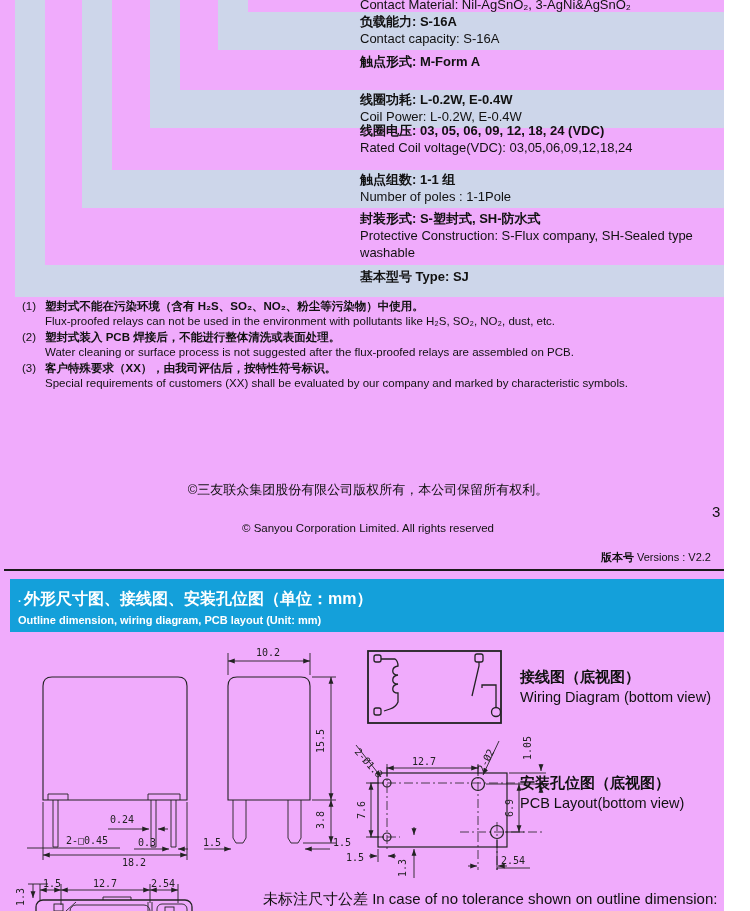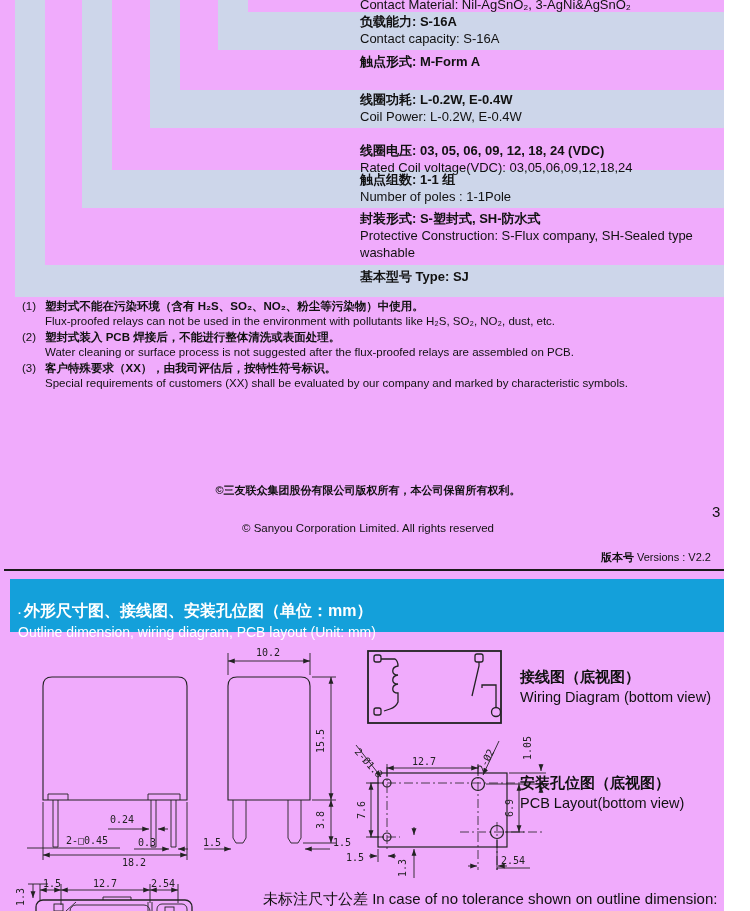--- a/index.html
+++ b/index.html
@@ -14,40 +14,40 @@
   #strip-coilpower{left:150px;height:128px}
   #strip-capacity{left:218px;height:50px}
   .rowband{position:absolute;background:#cdd6ea;}
   #band-type{left:15px;top:265px;width:719px;height:32px}
   #band-poles{left:82px;top:170px;width:652px;height:38px}
   #band-coilpower{left:150px;top:90px;width:584px;height:38px}
   #band-capacity{left:218px;top:12px;width:516px;height:38px}
   .specrow{position:absolute;left:360px;font-size:13px;line-height:17px;white-space:nowrap;}
   .specrow .cjk{font-weight:600;}
   #srow1{top:-4px}#srow2{top:13px}#srow3{top:53px}#srow4{top:91px}
-  #srow5{top:142px}#srow6{top:171px}#srow7{top:210px}#srow8{top:268px}
+  #srow5{top:122px}#srow6{top:171px}#srow7{top:210px}#srow8{top:268px}
   
   .notes{position:absolute;left:22px;top:299px;width:712px;font-size:11.5px;line-height:15.4px;}
   .note .l1{display:flex;}
   .note .nnum{width:23px;flex:0 0 23px;}
   .note .ncjk{font-weight:600;}
   .note .nen{padding-left:23px;}
   
   .copyright{position:absolute;left:0;top:481px;width:736px;text-align:center;}
-  .copyright .c1{font-size:11px;font-weight:700;line-height:18px;}
+  .copyright .c1{font-size:13px;font-weight:400;line-height:18px;}
   .copyright .c2{font-size:11.5px;line-height:18px;margin-top:20px;}
   .pagenum{position:absolute;left:712px;top:503px;font-size:15px;}
   .version{position:absolute;right:13px;top:550px;font-size:11px;}
   .version b{font-weight:700;}
   .rule{position:absolute;left:4px;top:569px;width:742px;height:2px;background:#1a1a1a;}
   
-  .secbar{position:absolute;left:10px;top:579px;width:740px;height:53px;background:#14a0da;color:#fff;padding:20px 0 0 8px;box-sizing:border-box;}
+  .secbar{position:absolute;left:10px;top:579px;width:740px;height:53px;background:#14a0da;color:#fff;padding:8px 0 0 8px;box-sizing:border-box;}
   .secbar .t1{font-size:16px;font-weight:700;line-height:23px;}
   .secbar .t1 .dot{font-size:11px;vertical-align:2px;margin-right:3px;}
-  .secbar .t2{font-size:14px;font-weight:400;line-height:20px;}
+  .secbar .t2{font-size:11px;font-weight:700;line-height:20px;}
   
   .drawsvg{position:absolute;left:0;top:640px;}
   .dwlabel{position:absolute;width:212px;left:520px;text-align:left;}
   #lbl-wiring{top:666px}
   #lbl-pcb{top:772px}
   .dwlabel .lc{font-size:15px;font-weight:700;line-height:21px;}
   .dwlabel .le{font-size:14.5px;line-height:20px;}
   .tolnote{position:absolute;left:263px;top:890px;font-size:15px;white-space:nowrap;}
 </style>
 </head>

